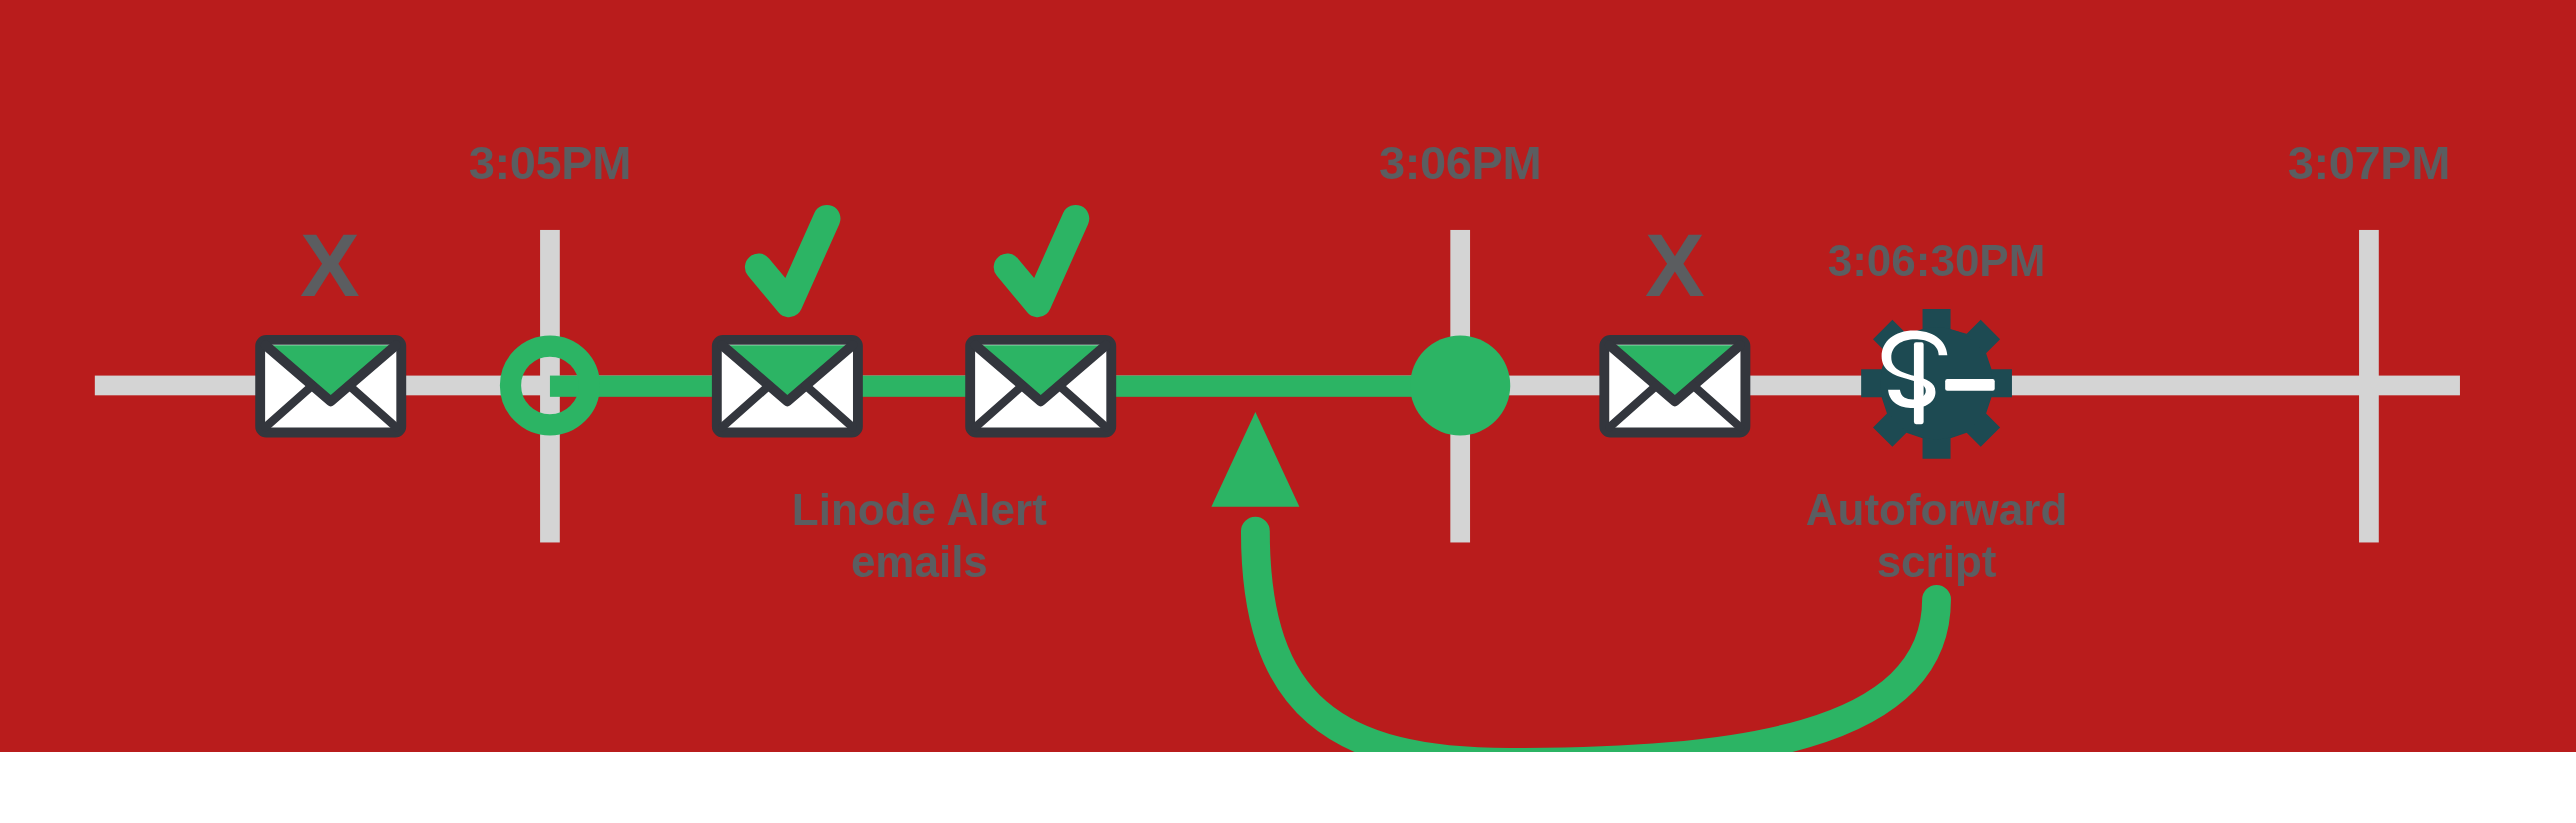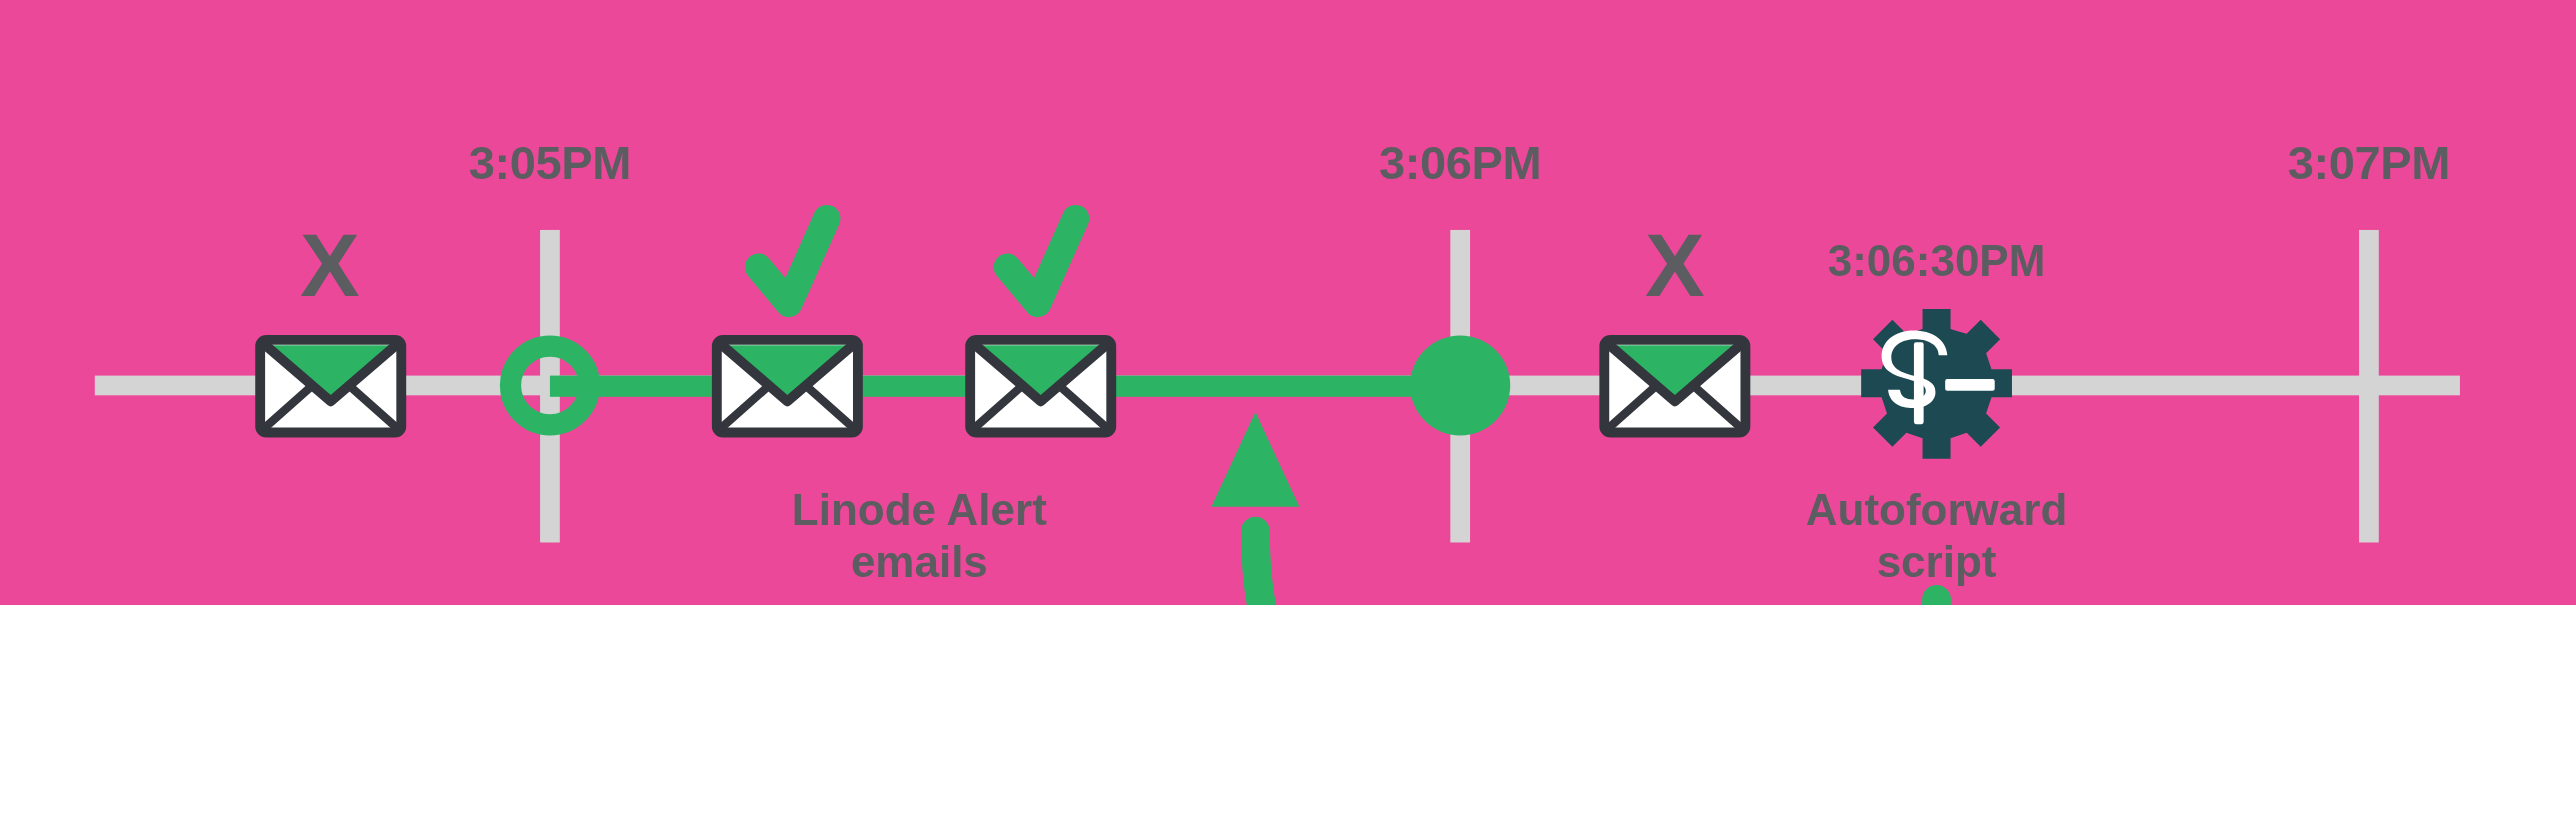--- a/index.html
+++ b/index.html
@@ -6,22 +6,22 @@
     margin: 0;
     padding: 0;
     background: #ffffff;
   }
   body {
     font-family: "Liberation Sans", sans-serif;
   }
   #stage {
     position: relative;
     width: 2576px;
-    height: 605px;
-    background: #ec4899;
+    height: 752px;
+    background: #b91c1c;
     overflow: hidden;
   }
   #stage svg {
     position: absolute;
     top: 0;
     left: 0;
     width: 2576px;
     height: 824px;
   }
   .tick-label {

